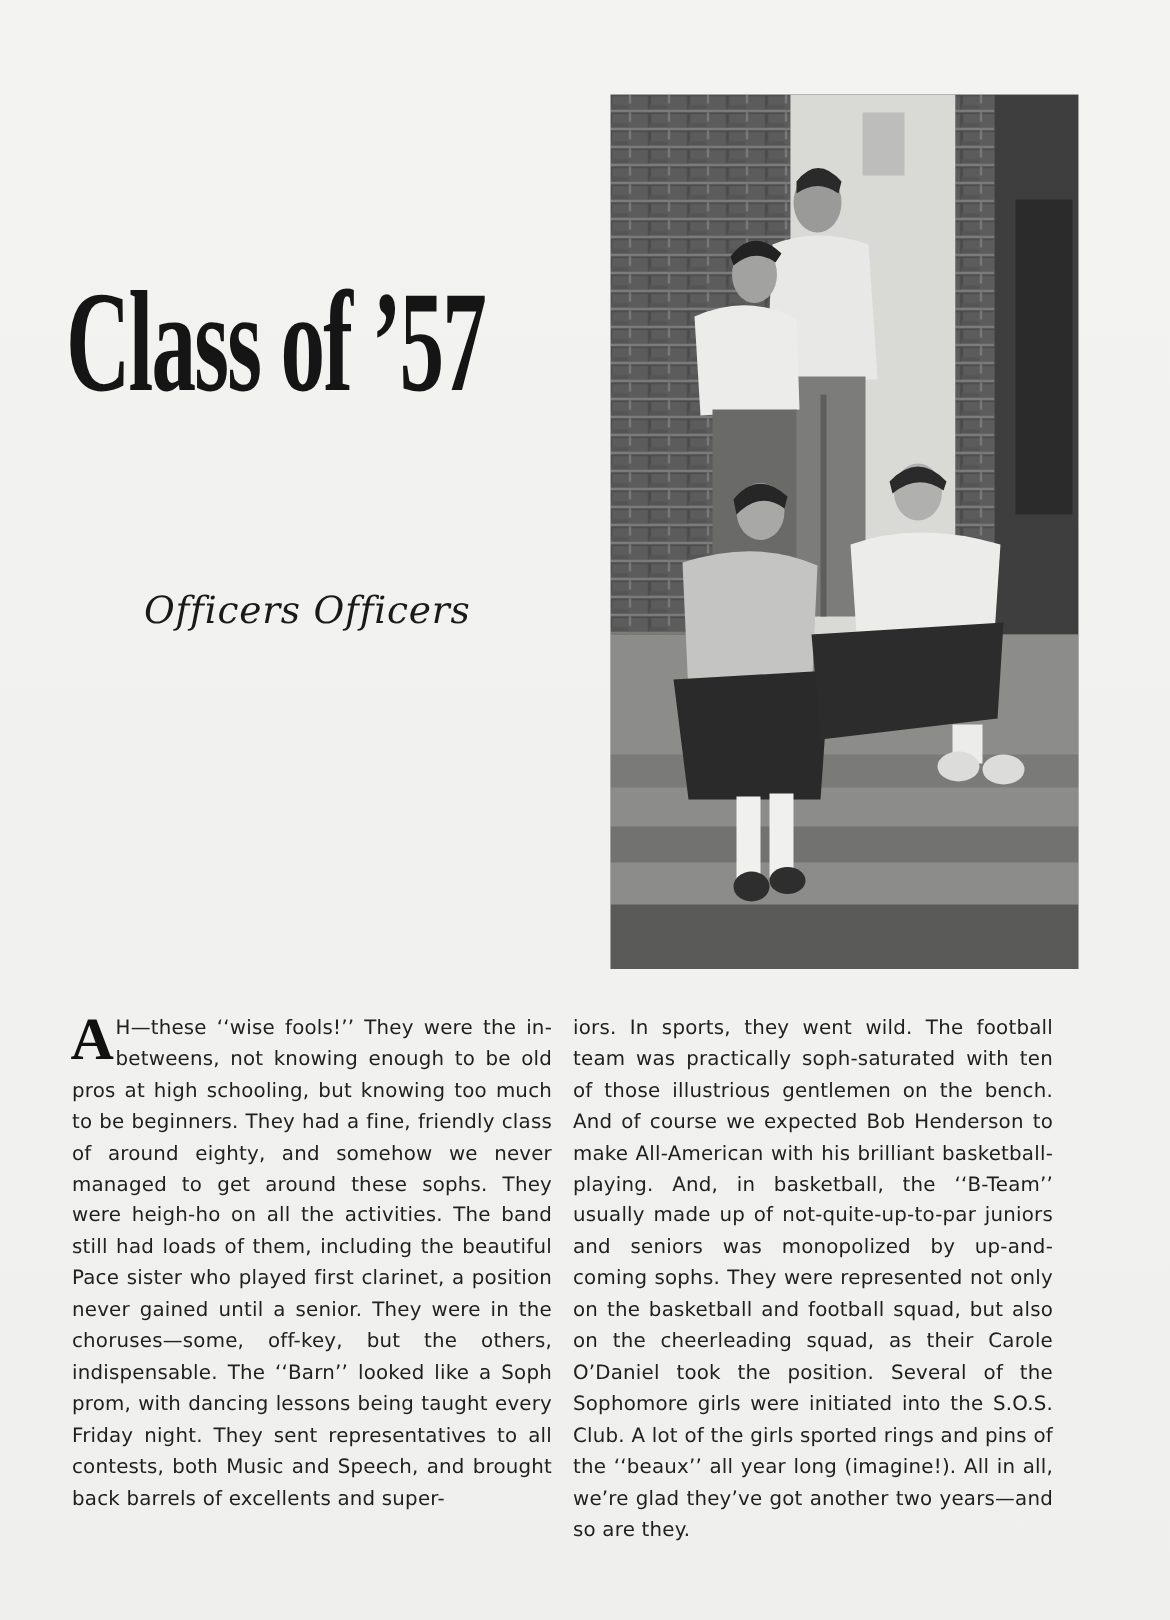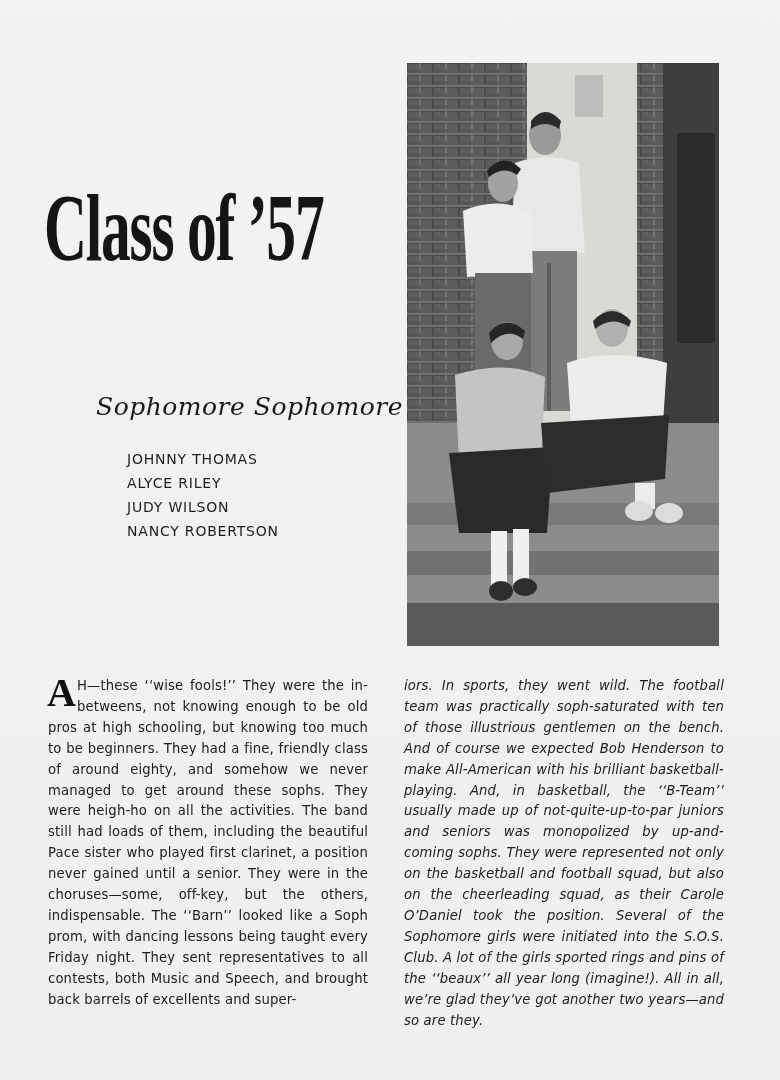--- a/index.html
+++ b/index.html
@@ -38,43 +38,37 @@
   }
   .photo svg { display: block; }
 
   .col {
     position: absolute; top: 676px; width: 320px;
     font-family: "DejaVu Sans", sans-serif; font-size: 13.2px;
     line-height: 20.9px; color: #202020; text-align: justify;
     letter-spacing: 0.15px;
   }
   .col.left { left: 48px; }
-  .col.right { left: 404px; font-style: italic; }
+  .col.right { left: 382px; }
   .col p { margin: 0; }
   .dropcap {
     float: left; font-family: "Liberation Serif", serif; font-weight: bold;
     font-size: 40px; line-height: 30px; margin: 2px 1px 0 -1px; color: #111;
   }
   .bold { font-weight: normal; }
 </style>
 </head>
 <body>
 
 <div class="page">
 
   <div class="title">Class of ’57</div>
 
-  <div class="subtitle">Sophomore Sophomore</div>
+  <div class="subtitle">Officers Officers</div>
 
-  <ul class="officers">
-    <li>JOHNNY THOMAS</li>
-    <li>ALYCE RILEY</li>
-    <li>JUDY WILSON</li>
-    <li>NANCY ROBERTSON</li>
-  </ul>
 
   <div class="photo" title="Black-and-white photograph of four sophomore officers on brick school steps: two boys standing, two girls seated on the steps">
     <svg width="312" height="583" viewBox="0 0 312 583">
       <defs>
         <pattern id="brick" width="26" height="12" patternUnits="userSpaceOnUse">
           <rect width="26" height="12" fill="#4a4a4a"></rect>
           <rect x="1" y="1" width="24" height="9" fill="#5c5c5c"></rect>
           <rect x="-12" y="7" width="24" height="4" fill="#555"></rect>
           <line x1="0" y1="11" x2="26" y2="11" stroke="#8a8a8a" stroke-width="1.2"></line>
           <line x1="13" y1="0" x2="13" y2="6" stroke="#8a8a8a" stroke-width="1"></line>

